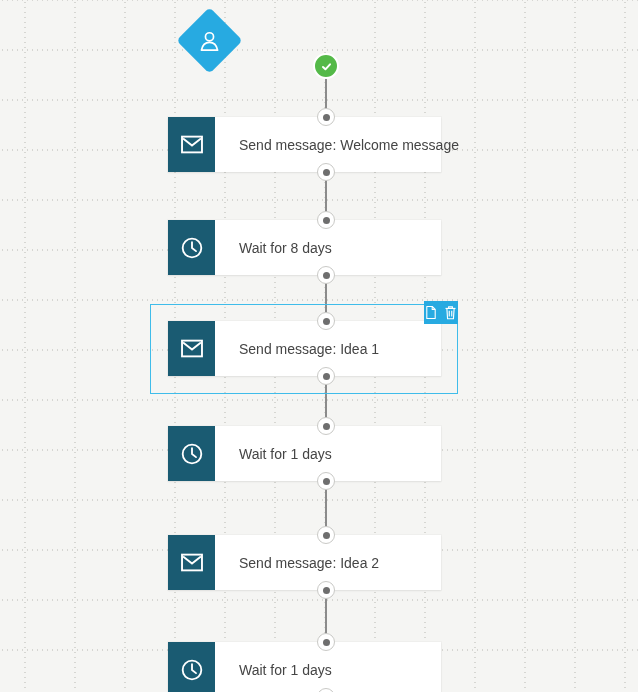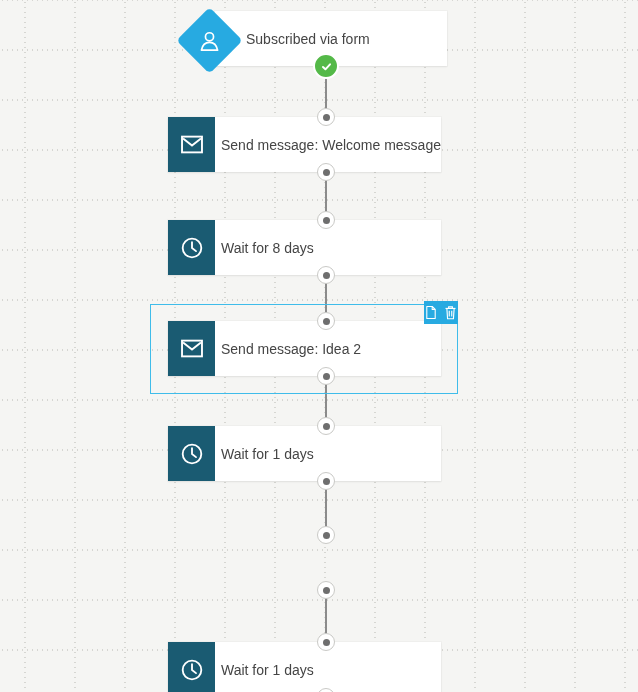--- a/index.html
+++ b/index.html
@@ -33,21 +33,21 @@
     align-self: stretch;
     background: var(--action-teal, #1a5b72);
     display: flex;
     align-items: center;
     justify-content: center;
     flex: none;
   }
   .label {
     font-size: 14px;
     color: var(--text, #454545);
-    padding-left: 6px;
+    padding-left: 24px;
     white-space: nowrap;
   }
   .trigger-label { padding-left: 31px; }
 
   .diamond {
     position: absolute;
     width: 47px;
     height: 47px;
     background: var(--trigger-blue, #27aae1);
     transform: rotate(45deg);
@@ -128,23 +128,20 @@
 </head>
 <body>
 
 <div id="canvas" style="--canvas-bg: #f5f5f3; --grid-dot: #d6d6d2; --trigger-blue: #27aae1; --action-teal: #1a5b72; --success-green: #54b948; --selection-blue: #3fbcea; --toolbar-blue: #27aae1; --connector-line: #8b8b8b; --connector-dot: #6e6e6e; --text: #454545;">
     <div class="cline" style="left: 325px; top: 66px; height: 51px;"></div>
     <div class="cline" style="left: 325px; top: 172px; height: 48px;"></div>
     <div class="cline" style="left: 325px; top: 275px; height: 46px;"></div>
     <div class="cline" style="left: 325px; top: 376px; height: 50px;"></div>
     <div class="cline" style="left: 325px; top: 481px; height: 54px;"></div>
     <div class="cline" style="left: 325px; top: 590px; height: 52px;"></div>
-    <div class="card" style="left: 215px; top: 11px; width: 232px; height: 55px;">
-      <span class="label trigger-label">Subscribed via form</span>
-    </div>
     <div class="diamond" style="left: 185.5px; top: 16.5px;">
       <span class="inner">
         <span class="iconwrap">
           <svg width="27" height="27" viewBox="0 0 24 24" fill="none" stroke="#fff" stroke-width="1.5">
             <circle cx="12" cy="8.7" r="3.6"></circle>
             <path d="M4.8 20.5 C5.8 15.6 8.6 13.6 12 13.6 C15.4 13.6 18.2 15.6 19.2 20.5 Z" stroke-linejoin="round"></path>
           </svg>
         </span>
       </span>
     </div>
@@ -205,37 +202,48 @@
     </div>
     <div class="card" style="left: 168px; top: 321px; width: 273px; height: 55px;">
       <span class="iconbox">
         <span class="iconwrap">
           <svg width="26" height="21" viewBox="0 0 24 20" fill="none" stroke="#fff" stroke-width="1.8">
             <rect x="2.5" y="2.5" width="19" height="15"></rect>
             <path d="M3.5 4.2 L12 11 L20.5 4.2"></path>
           </svg>
         </span>
       </span>
-      <span class="label">Send message: Idea 2</span>
+      <span class="label">Send message: Idea 1</span>
     </div>
     <div class="port" style="left: 317px; top: 312px;"></div>
     <div class="port" style="left: 317px; top: 367px;"></div>
     <div class="card" style="left: 168px; top: 426px; width: 273px; height: 55px;">
       <span class="iconbox">
         <span class="iconwrap">
           <svg width="26" height="26" viewBox="0 0 24 24" fill="none" stroke="#fff" stroke-width="1.7">
             <circle cx="12" cy="12" r="8.6"></circle>
             <path d="M12 12 V6.6 M12 12 L15.7 14.9" stroke-linecap="round"></path>
           </svg>
         </span>
       </span>
       <span class="label">Wait for 1 days</span>
     </div>
     <div class="port" style="left: 317px; top: 417px;"></div>
     <div class="port" style="left: 317px; top: 472px;"></div>
+    <div class="card" style="left: 168px; top: 535px; width: 273px; height: 55px;">
+      <span class="iconbox">
+        <span class="iconwrap">
+          <svg width="26" height="21" viewBox="0 0 24 20" fill="none" stroke="#fff" stroke-width="1.8">
+            <rect x="2.5" y="2.5" width="19" height="15"></rect>
+            <path d="M3.5 4.2 L12 11 L20.5 4.2"></path>
+          </svg>
+        </span>
+      </span>
+      <span class="label">Send message: Idea 2</span>
+    </div>
     <div class="port" style="left: 317px; top: 526px;"></div>
     <div class="port" style="left: 317px; top: 581px;"></div>
     <div class="card" style="left: 168px; top: 642px; width: 273px; height: 55px;">
       <span class="iconbox">
         <span class="iconwrap">
           <svg width="26" height="26" viewBox="0 0 24 24" fill="none" stroke="#fff" stroke-width="1.7">
             <circle cx="12" cy="12" r="8.6"></circle>
             <path d="M12 12 V6.6 M12 12 L15.7 14.9" stroke-linecap="round"></path>
           </svg>
         </span>

